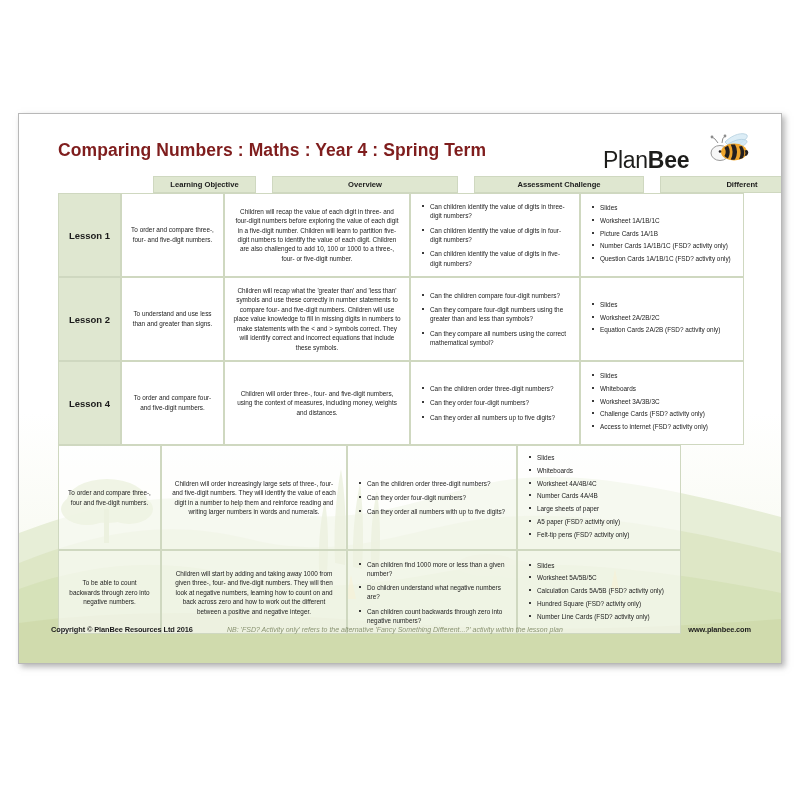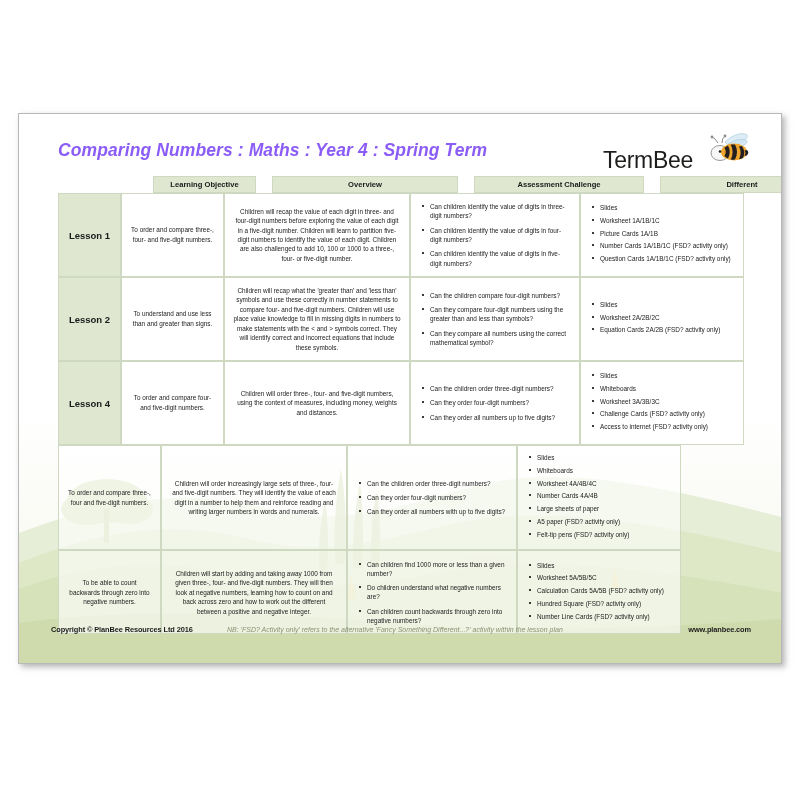--- a/index.html
+++ b/index.html
@@ -50,43 +50,42 @@
     width: 762px;
     height: 62px;
   }
 
   .doc-title {
     position: absolute;
     left: 39px;
     top: 26px;
     font-size: 17.5px;
     font-weight: bold;
-    color: #8b5cf6;
+    color: #7f1d1d;
     letter-spacing: 0.1px;
     white-space: nowrap;
-    font-style: italic;
   }
 
   .brand {
     position: absolute;
     right: 28px;
     top: 16px;
     width: 150px;
     height: 48px;
   }
   .brand-word {
     position: absolute;
     left: 0;
     top: 17px;
     font-size: 23px;
     color: #1d1d1b;
     letter-spacing: -0.3px;
     white-space: nowrap;
   }
-  .brand-word b { font-weight: normal; }
+  .brand-word b { font-weight: bold; }
   .brand-bee {
     position: absolute;
     right: 2px;
     top: 0px;
     width: 44px;
     height: 34px;
   }
 
   
   .grid {
@@ -298,21 +297,21 @@
 
       <g opacity="0.5" fill="#f0d98a">
         <path d="M327,186 l5,-24 l5,24 z"></path>
         <path d="M592,176 l4,-20 l4,20 z"></path>
       </g>
     </svg>
 
     <div class="sheet-header">
       <div class="doc-title">Comparing Numbers : Maths : Year 4 : Spring Term</div>
       <div class="brand">
-        <div class="brand-word"><span>Term</span><b>Bee</b></div>
+        <div class="brand-word"><span>Plan</span><b>Bee</b></div>
         <svg class="brand-bee" viewBox="0 0 44 34">
           <ellipse cx="13" cy="23" rx="9" ry="7.5" fill="#f7f7f7" stroke="#9a9a9a" stroke-width="1"></ellipse>
           <path d="M18,12 C26,4 36,2 40,5 C42,8 34,14 24,18 Z" fill="#d9ecf6" stroke="#a9c9da" stroke-width="0.8" opacity="0.9"></path>
           <path d="M20,15 C28,9 37,8 40,11 C41,14 33,18 24,20 Z" fill="#cfe6f3" stroke="#a9c9da" stroke-width="0.8" opacity="0.85"></path>
           <ellipse cx="27" cy="22" rx="13" ry="8.5" fill="#f0a62c"></ellipse>
           <path d="M21,15.5 q3.5,6.5 0,13 q-2.4,-1 -3.6,-2.4 q2.6,-4.2 0,-8.3 z" fill="#231f20"></path>
           <path d="M28,14.5 q4,7 0,15 q-2.2,0.4 -4.2,0 q3.6,-7.4 0,-15 z" fill="#231f20"></path>
           <path d="M35,16 q4,6 1,12 q-2,1 -4,1.2 q3.2,-6.4 0,-12.6 z" fill="#231f20"></path>
           <path d="M40,20 q2.6,2.2 0,5.4 q-1.6,0.6 -2.6,0.4 q2,-2.8 0,-5.4 z" fill="#231f20"></path>
           <circle cx="13" cy="21.5" r="1.3" fill="#231f20"></circle>

